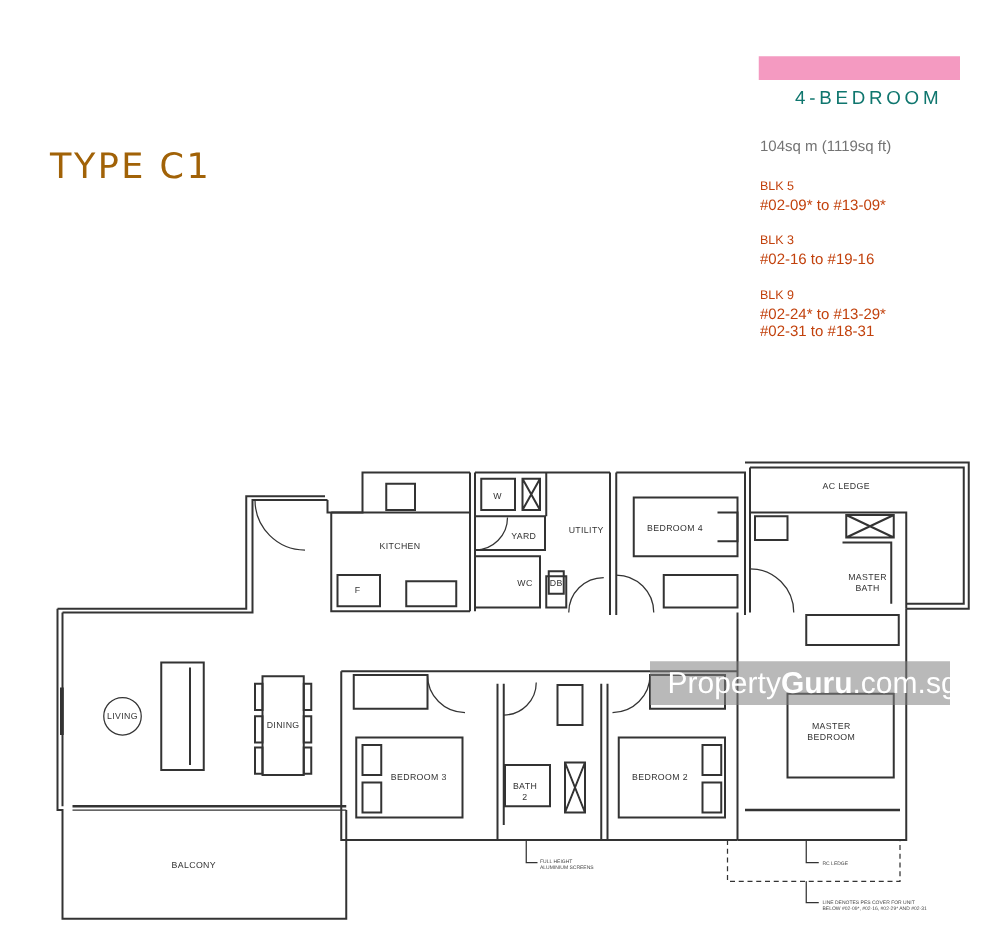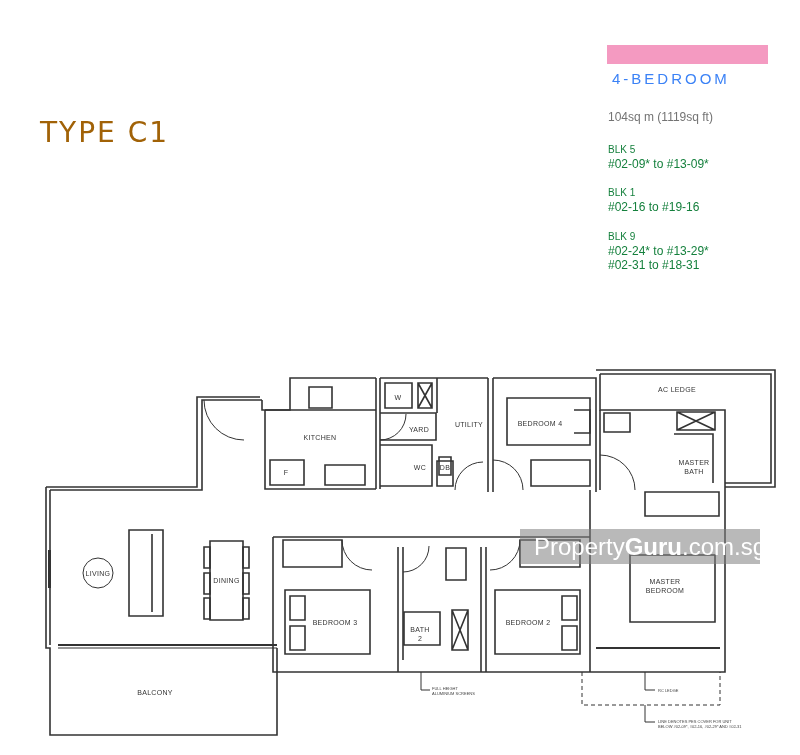--- a/index.html
+++ b/index.html
@@ -1,23 +1,23 @@
 <!DOCTYPE html>
 <html><head>
 <meta charset="utf-8">
 <style>
   html, body { margin: 0; padding: 0; background: #ffffff; }
   body { width: 800px; height: 755px; position: relative; overflow: hidden;
          font-family: "Liberation Sans", "DejaVu Sans", sans-serif; color: #222; }
   .type-title { position: absolute; left: 40px; top: 116px; font-size: 28px; letter-spacing: 2px;
                 color: #a16207; font-weight: 400; font-family: "DejaVu Sans", sans-serif; }
   .pink-bar { position: absolute; left: 607px; top: 45px; width: 161px; height: 19px; }
-  .unit-type { position: absolute; left: 612px; top: 70px; font-size: 15px; letter-spacing: 3px; color: #3b82f6; }
+  .unit-type { position: absolute; left: 636px; top: 70px; font-size: 15px; letter-spacing: 3px; color: #0f766e; }
   .area { position: absolute; left: 608px; top: 110px; font-size: 12px; color: #737373; }
-  .blk { position: absolute; left: 608px; font-size: 12px; color: #15803d; line-height: 14px; }
+  .blk { position: absolute; left: 608px; font-size: 12px; color: #c2410c; line-height: 14px; }
   .blk .blk-name { font-size: 10px; }
   .plan { position: absolute; left: 0; top: 0; }
   .room-label { position: absolute; font-size: 7px; color: #333; text-align: center; line-height: 9px; letter-spacing: 0.3px; }
   .note { position: absolute; font-size: 4px; color: #444; line-height: 5px; }
   .watermark { position: absolute; left: 520px; top: 529px; width: 240px; height: 35px; background: rgba(128,128,128,0.55);
                color: #fff; font-size: 24px; line-height: 35px; padding-left: 14px; box-sizing: border-box; white-space: nowrap; }
   .watermark b { font-weight: 700; }
 </style>
 </head>
 <body>
@@ -25,21 +25,21 @@
 <div class="type-title">TYPE C1</div>
 <div class="pink-bar" id="pinkbar" style="background: rgb(244, 154, 193);"></div>
 <div class="unit-type">4-BEDROOM</div>
 <div class="area">104sq m (1119sq ft)</div>
 
 <div class="blk" style="top:143px">
   <div class="blk-name">BLK 5</div>
   <div>#02-09* to #13-09*</div>
 </div>
 <div class="blk" style="top:186px">
-  <div class="blk-name">BLK 1</div>
+  <div class="blk-name">BLK 3</div>
   <div>#02-16 to #19-16</div>
 </div>
 <div class="blk" style="top:230px">
   <div class="blk-name">BLK 9</div>
   <div>#02-24* to #13-29*</div>
   <div>#02-31 to #18-31</div>
 </div>
 
 <svg class="plan" width="800" height="755" viewBox="0 0 800 755">
   <g fill="none" stroke="#333" stroke-width="1.6">

